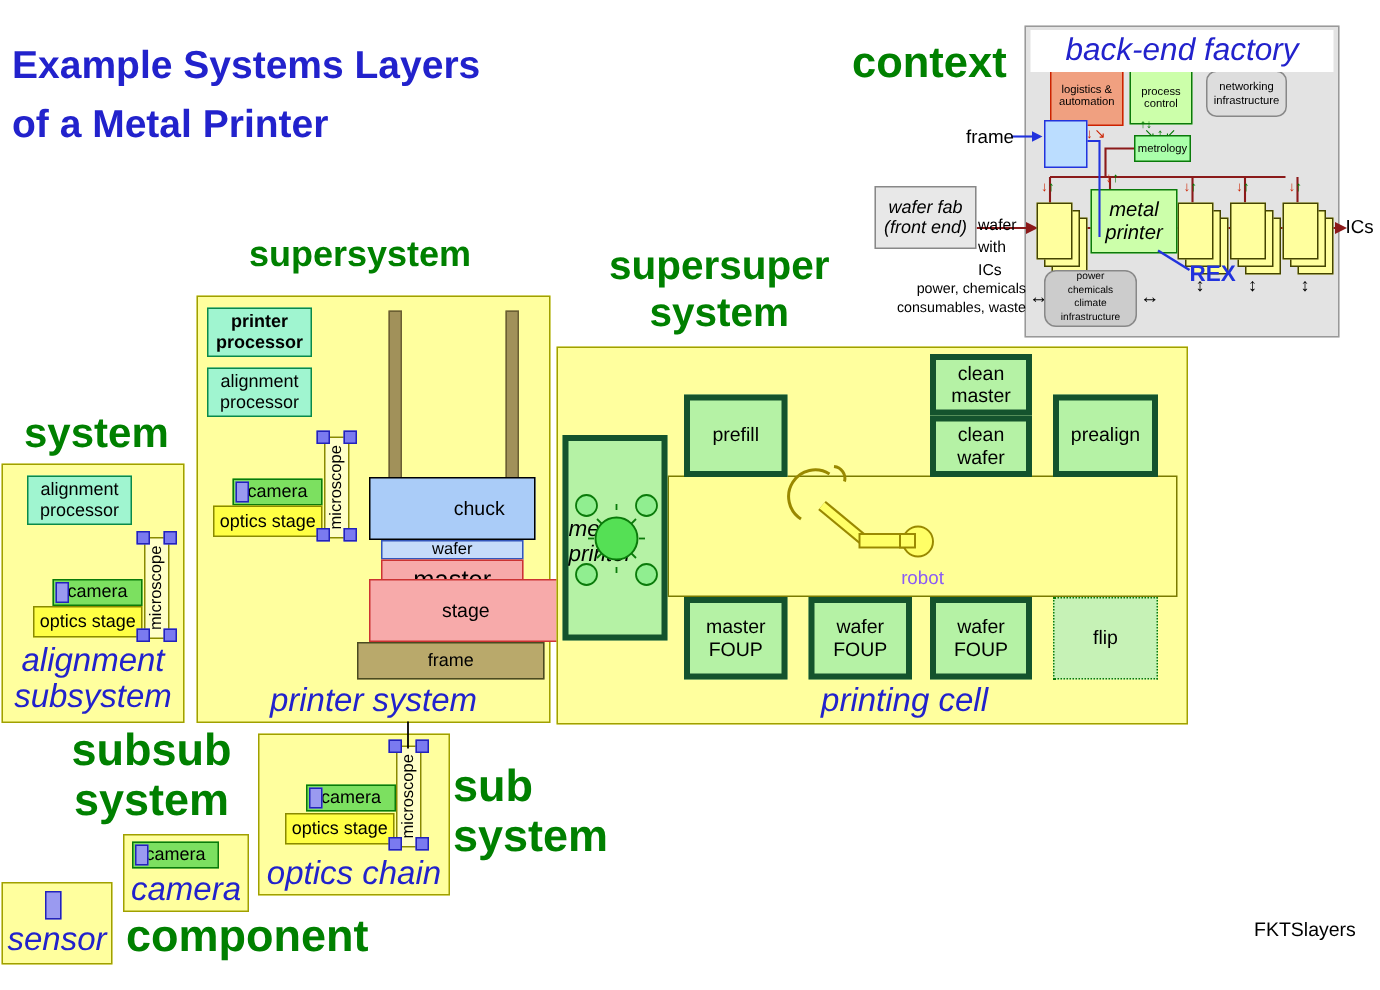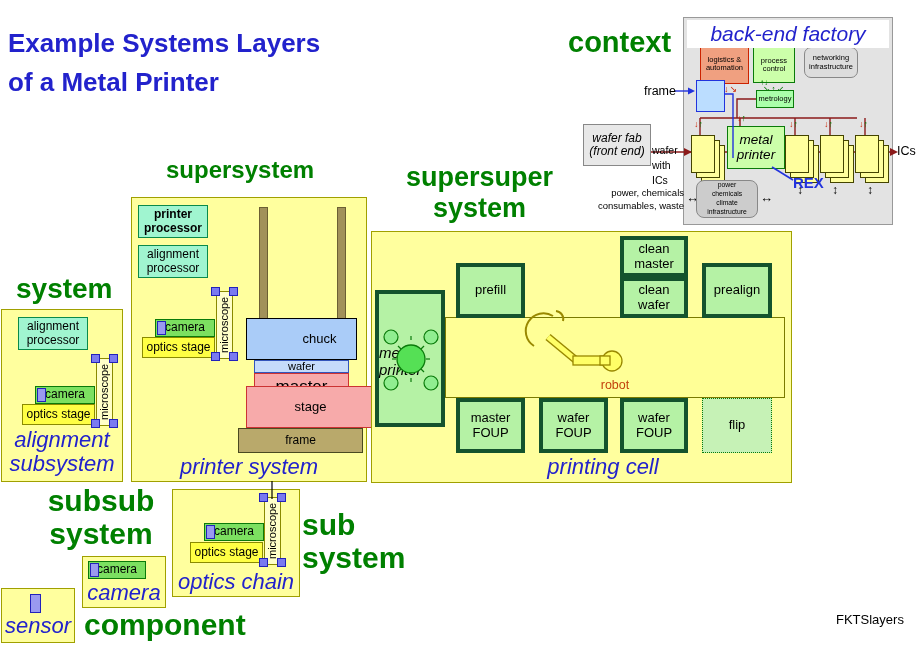--- a/index.html
+++ b/index.html
@@ -187,21 +187,21 @@
     <div>subsystem</div>
   </div>
 
   <div class="abs glabel" style="left:392px;top:162px;width:175px;text-align:center;font-size:27px;line-height:31px;">
     <div>supersuper</div>
     <div>system</div>
   </div>
 
   <div class="abs ybox" style="left:371px;top:231px;width:421px;height:252px;"></div>
   <div class="abs track" style="left:445px;top:317px;width:340px;height:81px;"></div>
-  <div class="abs" style="left:585px;top:378px;width:60px;text-align:center;font-size:12.5px;color:#c2410c;">robot</div>
+  <div class="abs" style="left:585px;top:378px;width:60px;text-align:center;font-size:12.5px;color:#8b5cf6;">robot</div>
 
   <div class="abs part greenpart" style="left:375px;top:290px;width:70px;height:137px;align-items:flex-start;font-style:italic;font-size:15px;flex-direction:column;padding-top:6px;">
     <div>metal</div>
     <div>printer</div>
   </div>
 
   <div class="abs part greenpart" style="left:456px;top:263px;width:69px;height:55px;">prefill</div>
   <div class="abs part greenpart" style="left:620px;top:236px;width:68px;height:41px;padding:0 10px;">clean master</div>
   <div class="abs part greenpart" style="left:620px;top:277px;width:68px;height:41px;padding:0 10px;">clean wafer</div>
   <div class="abs part greenpart" style="left:702px;top:263px;width:70px;height:55px;">prealign</div>

